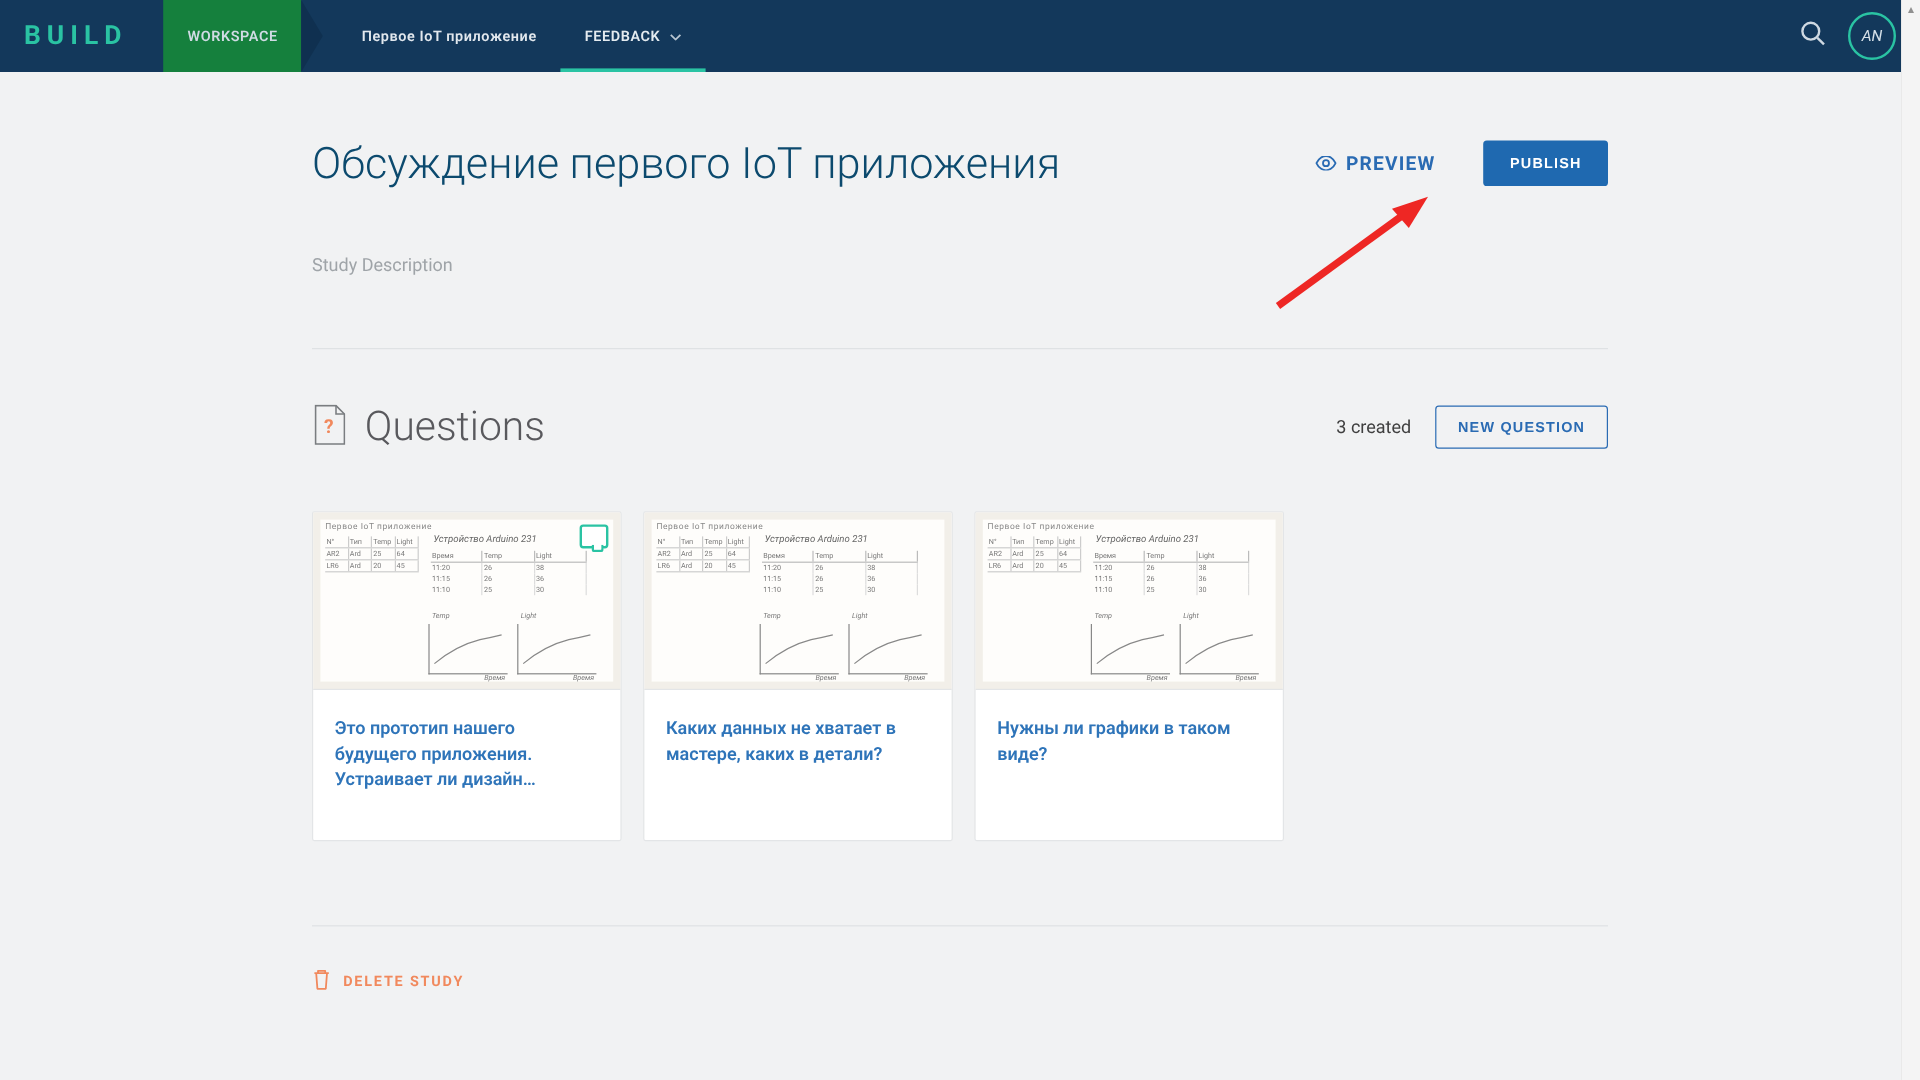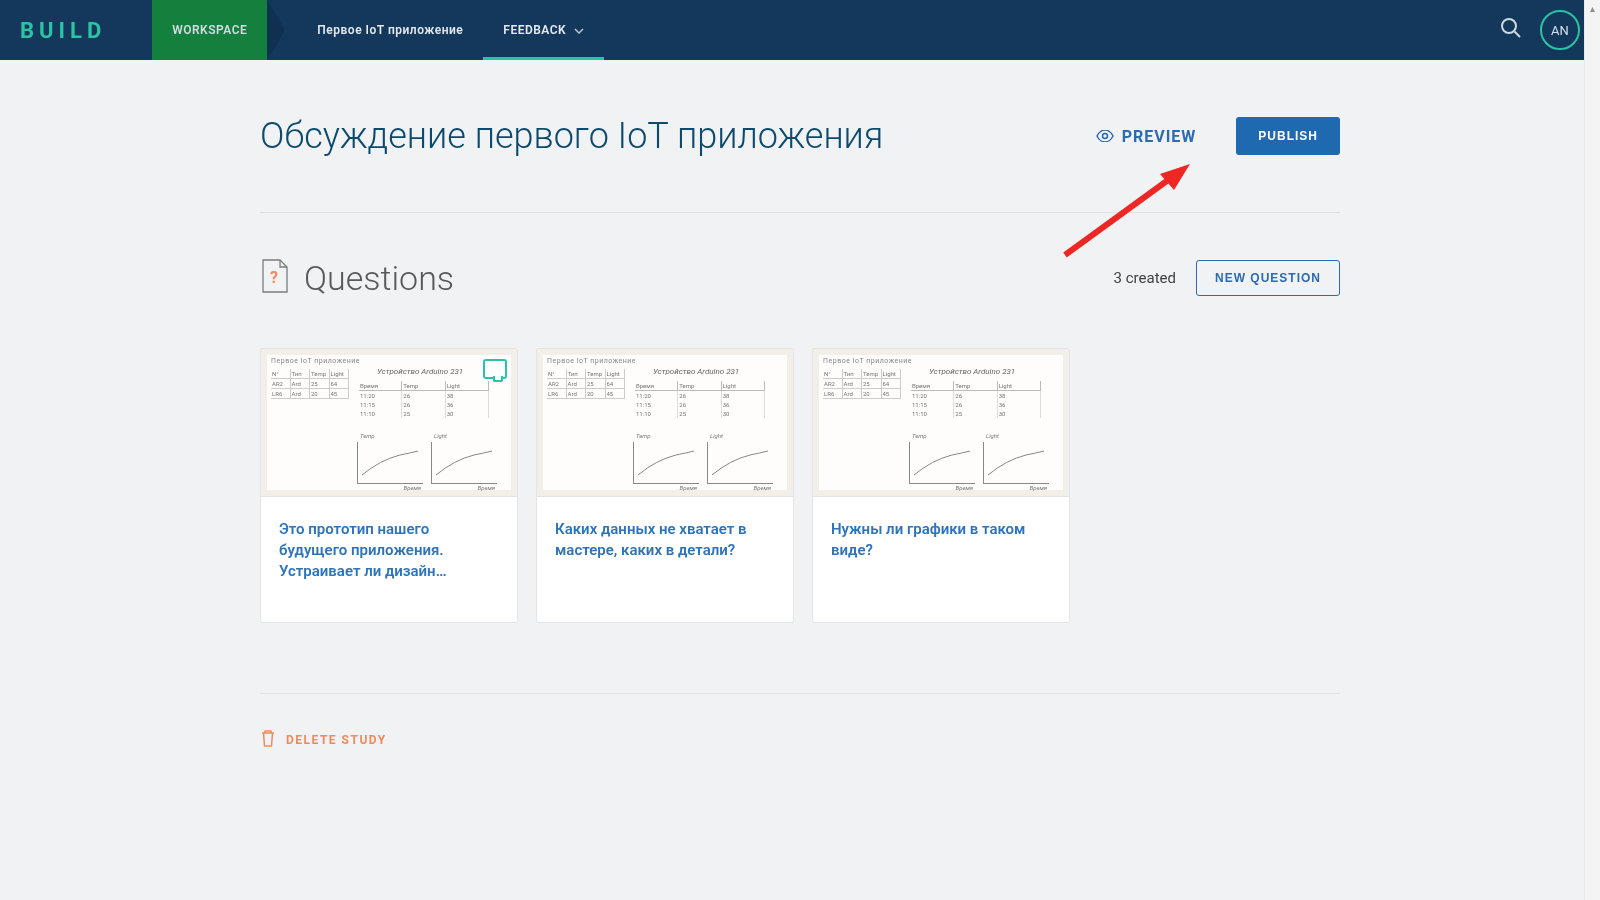--- a/index.html
+++ b/index.html
@@ -1,31 +1,31 @@
 <!DOCTYPE html>
 <html><head>
   <meta charset="utf-8">
   <style>
     * { margin: 0; padding: 0; box-sizing: border-box; }
     body { font-family: -apple-system, BlinkMacSystemFont, "Segoe UI", Roboto, Arial, sans-serif; background: #f1f2f3; color: #333; }
 
     
     .header { background: #13385b; height: 60px; display: flex; align-items: center; padding: 0 20px; position: relative; }
-    .logo { color: #2ac3a3; font-weight: 700; font-size: 22px; letter-spacing: 5px; margin-right: 46px; }
+    .logo { color: #2ac3a3; font-weight: 700; font-size: 22px; letter-spacing: 5px; margin-right: 30px; }
     .nav-item { color: #d0dbe4; font-size: 12px; font-weight: 600; letter-spacing: 0.5px; padding: 0 20px; height: 60px; display: flex; align-items: center; position: relative; cursor: pointer; }
     .nav-workspace { background: linear-gradient(to right, #13385b 0, #13385b 100%); }
     .nav-workspace::after { content: ''; position: absolute; right: -18px; top: 0; width: 0; height: 0; border-top: 30px solid transparent; border-bottom: 30px solid transparent; border-left: 18px solid #0f3050; z-index: 1; }
     .nav-workspace { background: #15803d; }
     .nav-project { margin-left: 30px; color: #e2e8ee; font-size: 12px; font-weight: 600; }
     .nav-feedback { color: #e4ebf0; font-size: 12px; font-weight: 600; position: relative; }
     .nav-feedback::after { content: ''; position: absolute; bottom: 0; left: 0; right: 0; height: 3px; background: #2ac3a3; }
     .chevron-down { margin-left: 8px; }
     .header-right { margin-left: auto; display: flex; align-items: center; gap: 18px; }
     .search-icon { cursor: pointer; }
-    .avatar { width: 40px; height: 40px; border: 2px solid #2ac3a3; border-radius: 50%; display: flex; align-items: center; justify-content: center; color: #d6e0e8; font-size: 13px; font-weight: 400; cursor: pointer; }
+    .avatar { width: 40px; height: 40px; border: 2px solid #2ac3a3; border-radius: 50%; display: flex; align-items: center; justify-content: center; color: #d6e0e8; font-size: 13px; font-weight: 400; cursor: pointer; font-style: italic; }
 
     
     .main { max-width: 1080px; margin: 0 auto; padding: 55px 0 40px; }
 
     
     .title-row { display: flex; align-items: center; justify-content: space-between; margin-bottom: 55px; }
     .title { font-size: 36px; font-weight: 300; color: #0c4a6e; }
     .title-actions { display: flex; align-items: center; gap: 24px; }
     .preview-link { color: #2a6bb3; font-size: 16px; font-weight: 700; letter-spacing: 1px; display: inline-flex; align-items: flex-start; gap: 8px; cursor: pointer; }
     .publish-btn { background: #1f69b0; color: #fff; font-size: 12px; font-weight: 700; letter-spacing: 1px; border: none; border-radius: 3px; padding: 12px 22px; cursor: pointer; margin-left: 16px; }
@@ -50,21 +50,21 @@
     .card-badge { position: absolute; top: 10px; right: 10px; width: 24px; height: 20px; border: 2px solid #2ac3a3; border-radius: 3px; background: #fff; }
     .card-badge::after { content: ''; position: absolute; bottom: -5px; left: 8px; width: 6px; height: 4px; border: 2px solid #2ac3a3; border-top: none; border-radius: 0 0 2px 2px; background: #fff; }
     .card-title { color: #2e74b9; font-size: 15px; font-weight: 600; line-height: 1.4; padding: 22px 18px 40px; }
 
     
     .sketch { position: absolute; inset: 6px; background: #fefdfb; font-size: 8px; color: #777; }
     .sketch .topline { position: absolute; top: 2px; left: 4px; font-size: 7px; letter-spacing: 0.5px; color: #888; }
     .sketch .tbl-left { position: absolute; top: 14px; left: 4px; width: 78px; }
     .sketch .tbl-left .row { display: flex; border-bottom: 1px solid #ccc; }
     .sketch .tbl-left .cell { border-right: 1px solid #ccc; padding: 0 1px; font-size: 6px; line-height: 9px; flex: 1; }
-    .sketch .dev-title { position: absolute; top: 12px; left: 94px; font-size: 8px; font-style: italic; color: #666; margin-left: 16px; }
+    .sketch .dev-title { position: absolute; top: 12px; left: 94px; font-size: 8px; font-style: italic; color: #666; }
     .sketch .tbl-right { position: absolute; top: 26px; left: 92px; width: 130px; }
     .sketch .tbl-right .rowh { display: flex; border-bottom: 1px solid #bbb; font-size: 6px; }
     .sketch .tbl-right .rowh div { flex: 1; padding: 0 1px; border-right: 1px solid #bbb; line-height: 9px; }
     .sketch .tbl-right .rowd { display: flex; font-size: 6px; }
     .sketch .tbl-right .rowd div { flex: 1; padding: 0 1px; border-right: 1px solid #ddd; line-height: 9px; }
     .sketch .graph { position: absolute; bottom: 6px; height: 42px; width: 66px; border-left: 1px solid #888; border-bottom: 1px solid #888; }
     .sketch .graph.g1 { left: 90px; }
     .sketch .graph.g2 { left: 164px; }
     .sketch .graph .gl { position: absolute; top: -10px; left: 2px; font-size: 6px; font-style: italic; }
     .sketch .graph .xl { position: absolute; bottom: -8px; right: 2px; font-size: 6px; font-style: italic; }
@@ -126,20 +126,21 @@
             </svg>
         </span>
         <span>PREVIEW</span>
       </span>
       <button class="publish-btn">
         <span>PUBLISH</span>
       </button>
     </div>
   </div>
 
+  <div class="study-desc">Study Description</div>
 
   <hr class="divider">
 
   <div class="questions-head">
     <div class="questions-title-wrap">
       <span>
         <svg width="28" height="34" viewBox="0 0 28 34">
             <path d="M3 1 L20 1 L27 8 L27 33 L3 33 Z" stroke="#7a7d80" stroke-width="1.3" fill="none"></path>
             <path d="M20 1 L20 8 L27 8" stroke="#7a7d80" stroke-width="1.3" fill="none"></path>
             <text x="10" y="24" font-size="16" font-weight="700" fill="#f1895d">?</text>

